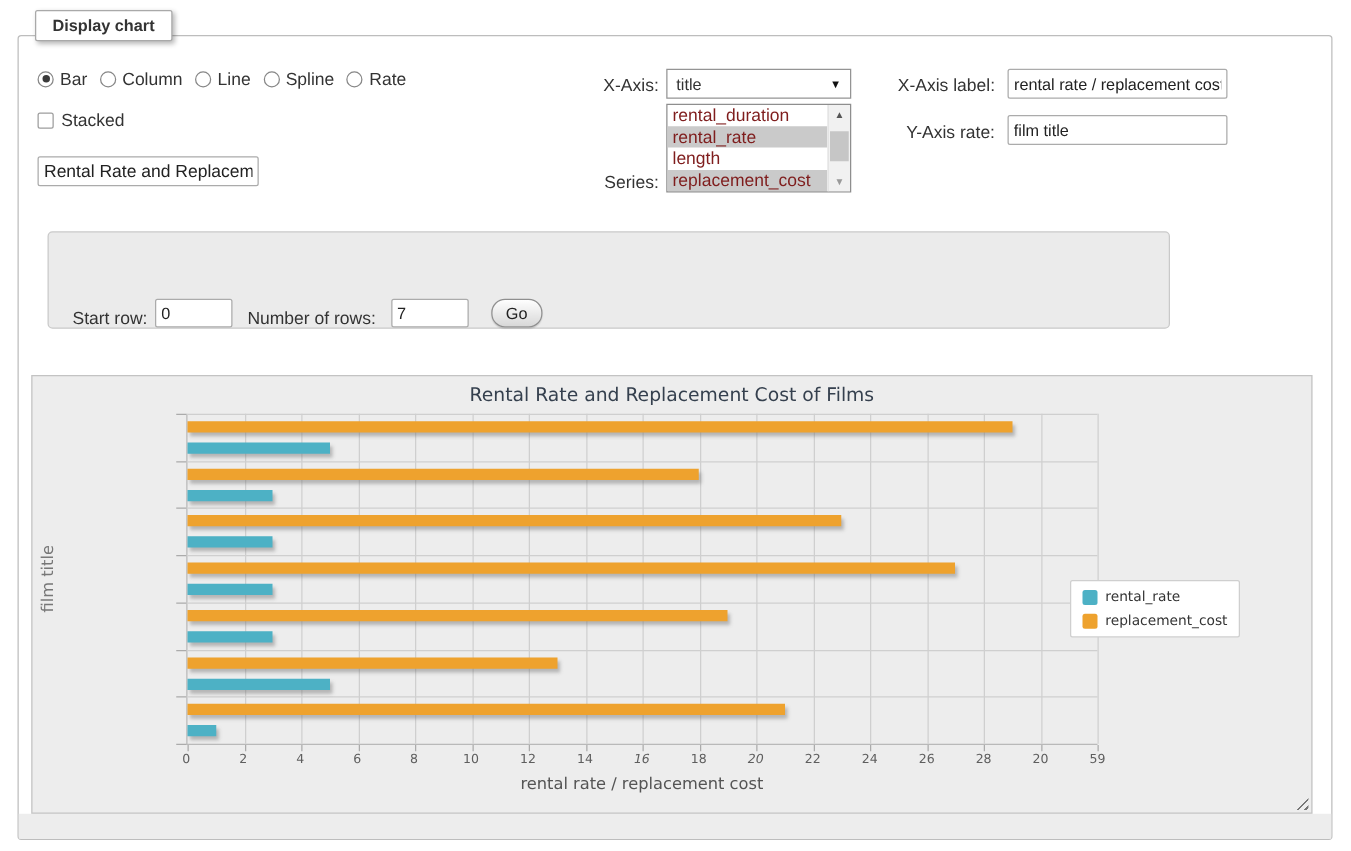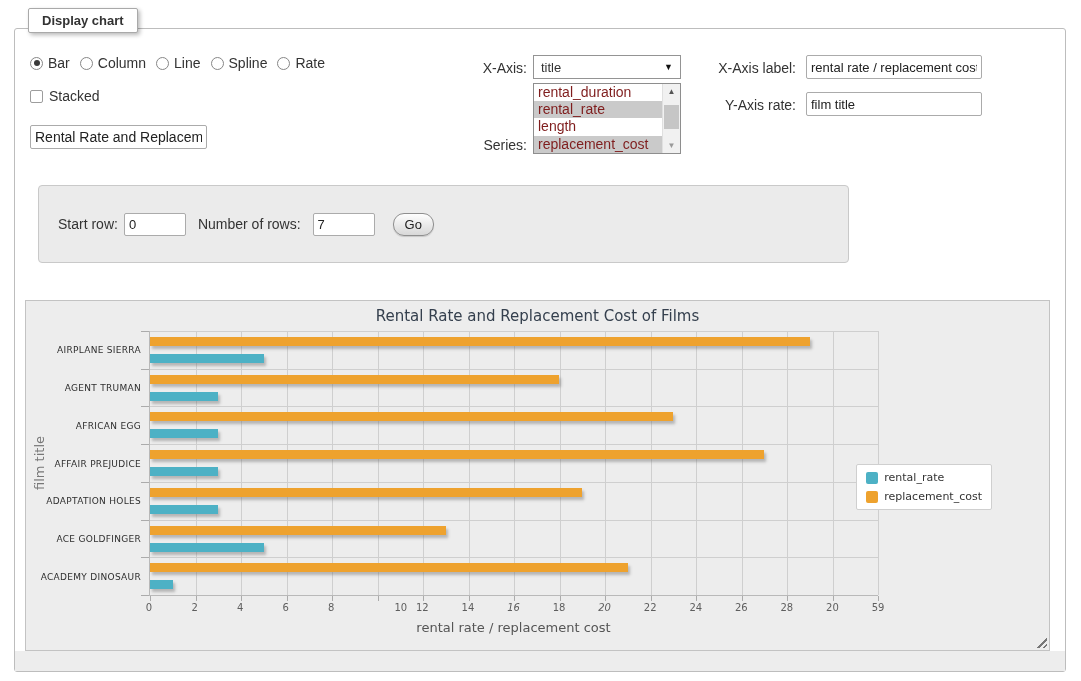--- a/index.html
+++ b/index.html
@@ -48,23 +48,23 @@
   .opt.sel { background:#CACACA; }
   .sbar { flex:0 0 17px; background:#F1F1F1; border-left:1px solid #E0E0E0; position:relative; }
   .sbtn { height:15px; display:flex; align-items:center; justify-content:center; font-size:8px; color:#555; }
   .sbtn.down { position:absolute; bottom:0; left:0; right:0; color:#9a9a9a; }
   .sthumb { position:absolute; left:1px; right:1px; top:21px; height:24px; background:#C6C6C6; }
 
   #xlabel-input { left:806px; top:55px; width:176px; height:24px; }
   #ylabel-input { left:806px; top:92px; width:176px; height:24px; }
 
   
-  .rows-panel { position:absolute; left:38px; top:185px; width:811px; height:78px; box-sizing:border-box;
+  .rows-panel { position:absolute; left:38px; top:185px; width:898px; height:78px; box-sizing:border-box;
                 background:#EBEBEB; border:1px solid #C9C9C9; border-radius:4px;
-                display:flex; align-items:center; padding-left:19px; font-size:14px; z-index:2; }
+                display:flex; align-items:flex-end; padding-left:19px; font-size:14px; z-index:2; }
   .rows-panel input { box-sizing:border-box; border:1px solid #ABABAB; border-radius:2px; background:#fff;
                       font-family:"Liberation Sans",sans-serif; font-size:13px; color:#222;
                       width:62px; height:23px; padding:2px 4px; }
   .rows-panel .gap6 { margin-left:6px; } .rows-panel .gap10 { margin-left:12px; }
   .go-btn { margin-left:18px; padding:2px 11px; height:23px; border-radius:11px;
             border:1px solid #8F8F8F; background:linear-gradient(#FEFEFE,#D8D8D8);
             font-family:"Liberation Sans",sans-serif; font-size:13px; color:#222;
             box-shadow:0 1px 1px rgba(0,0,0,0.15); cursor:default; }
 
   
@@ -165,29 +165,20 @@
   <span class="gap10">Number of rows:</span>
   <input class="gap10" value="7" style="">
   <button class="go-btn">Go</button>
 </div>
 
 <div class="chart-footer-strip"></div>
 
 <div class="chart-panel">
   <div class="hc-title">Rental Rate and Replacement Cost of Films</div>
   <div class="hc-yaxis-title">film title</div>
-  <div class="hc-ylabels">
-      <div class="ycat" style="top: calc(7.14286%);">AIRPLANE SIERRA</div>
-      <div class="ycat" style="top: calc(21.4286%);">AGENT TRUMAN</div>
-      <div class="ycat" style="top: calc(35.7143%);">AFRICAN EGG</div>
-      <div class="ycat" style="top: calc(50%);">AFFAIR PREJUDICE</div>
-      <div class="ycat" style="top: calc(64.2857%);">ADAPTATION HOLES</div>
-      <div class="ycat" style="top: calc(78.5714%);">ACE GOLDFINGER</div>
-      <div class="ycat" style="top: calc(92.8571%);">ACADEMY DINOSAUR</div>
-    </div>
   <div class="hc-plot">
       <div class="xtickmark" style="left: 0%;"></div>
       <div class="vgrid" style="left: 6.25%;"></div>
       <div class="xtickmark" style="left: 6.25%;"></div>
       <div class="vgrid" style="left: 12.5%;"></div>
       <div class="xtickmark" style="left: 12.5%;"></div>
       <div class="vgrid" style="left: 18.75%;"></div>
       <div class="xtickmark" style="left: 18.75%;"></div>
       <div class="vgrid" style="left: 25%;"></div>
       <div class="xtickmark" style="left: 25%;"></div>
@@ -244,21 +235,21 @@
       <div class="bar" style="background: rgb(77, 177, 197); top: calc(71.4286% + 23px); width: 15.5938%;"></div>
       <div class="bar" style="background: rgb(238, 162, 46); top: calc(85.7143% + 6px); width: 65.5938%;"></div>
       <div class="bar" style="background: rgb(77, 177, 197); top: calc(85.7143% + 23px); width: 3.09375%;"></div>
     </div>
   <div class="hc-xlabels">
       <div class="xlab" style="left: 0%;">0</div>
       <div class="xlab" style="left: 6.25%;">2</div>
       <div class="xlab" style="left: 12.5%;">4</div>
       <div class="xlab" style="left: 18.75%;">6</div>
       <div class="xlab" style="left: 25%;">8</div>
-      <div class="xlab" style="left: 31.25%; margin-left: 24px;">10</div>
+      <div class="xlab" style="left: 31.25%;">10</div>
       <div class="xlab" style="left: 37.5%; text-align: center;">12</div>
       <div class="xlab" style="left: 43.75%;">14</div>
       <div class="xlab" style="left: 50%; font-style: italic;">16</div>
       <div class="xlab" style="left: 56.25%;">18</div>
       <div class="xlab" style="left: 62.5%; font-style: italic;">20</div>
       <div class="xlab" style="left: 68.75%;">22</div>
       <div class="xlab" style="left: 75%;">24</div>
       <div class="xlab" style="left: 81.25%;">26</div>
       <div class="xlab" style="left: 87.5%;">28</div>
       <div class="xlab" style="left: 93.75%;">20</div>

